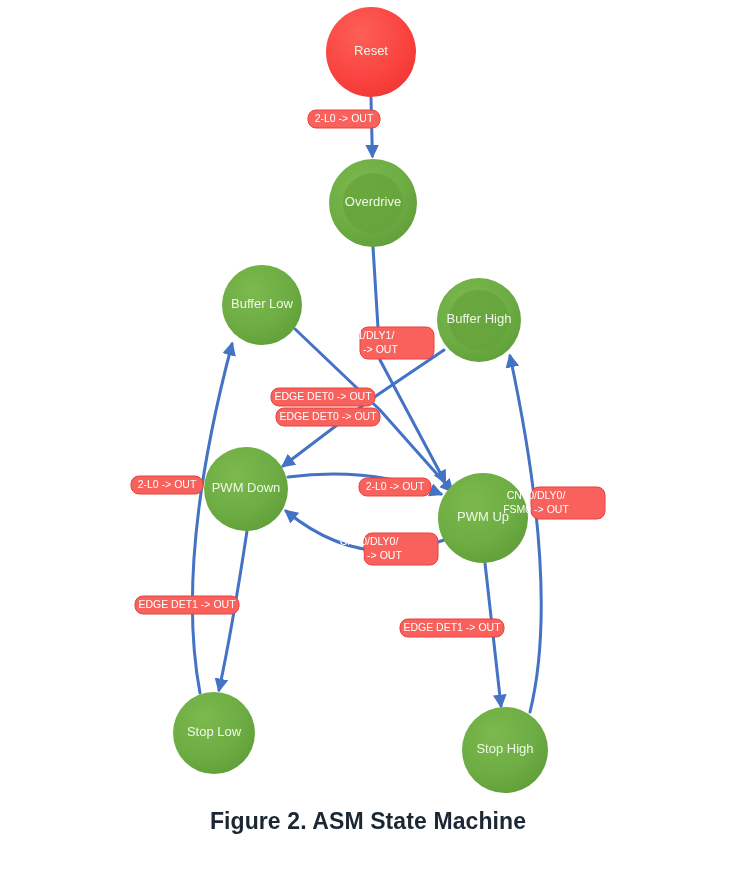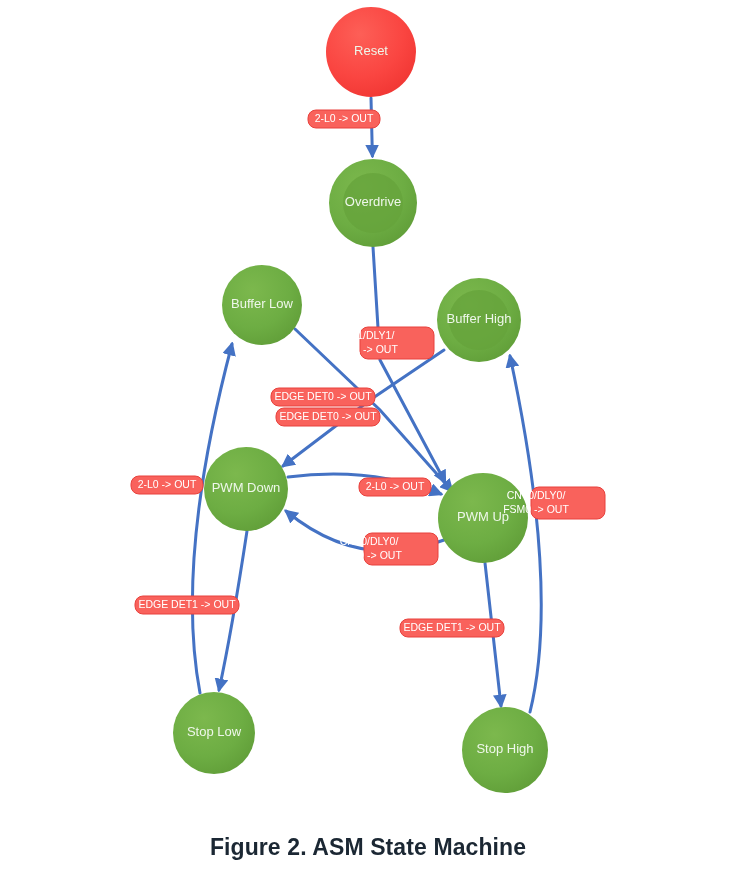--- a/index.html
+++ b/index.html
@@ -30,21 +30,20 @@
     position: absolute;
     left: 0;
     top: 808px;
     width: 736px;
     text-align: center;
     font-size: 23px;
     font-weight: bold;
     color: #1b2733;
     letter-spacing: 0.1px;
     font-family: "Liberation Sans", sans-serif;
-    margin-top: 26px;
   }
   .node-label {
     font-family: "Liberation Sans", sans-serif;
     fill: #eef7ea;
     font-size: 13px;
     text-anchor: middle;
     dominant-baseline: middle;
     pointer-events: none;
   }
   .edge-label-text {

